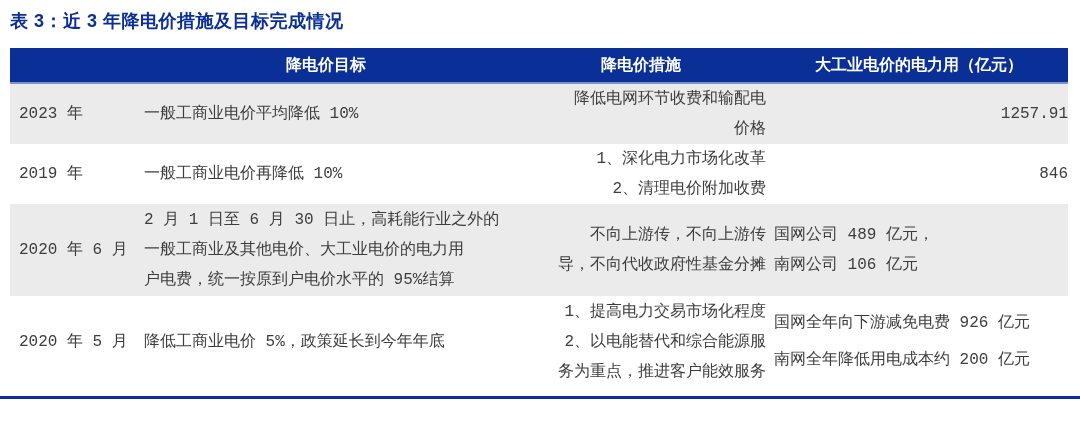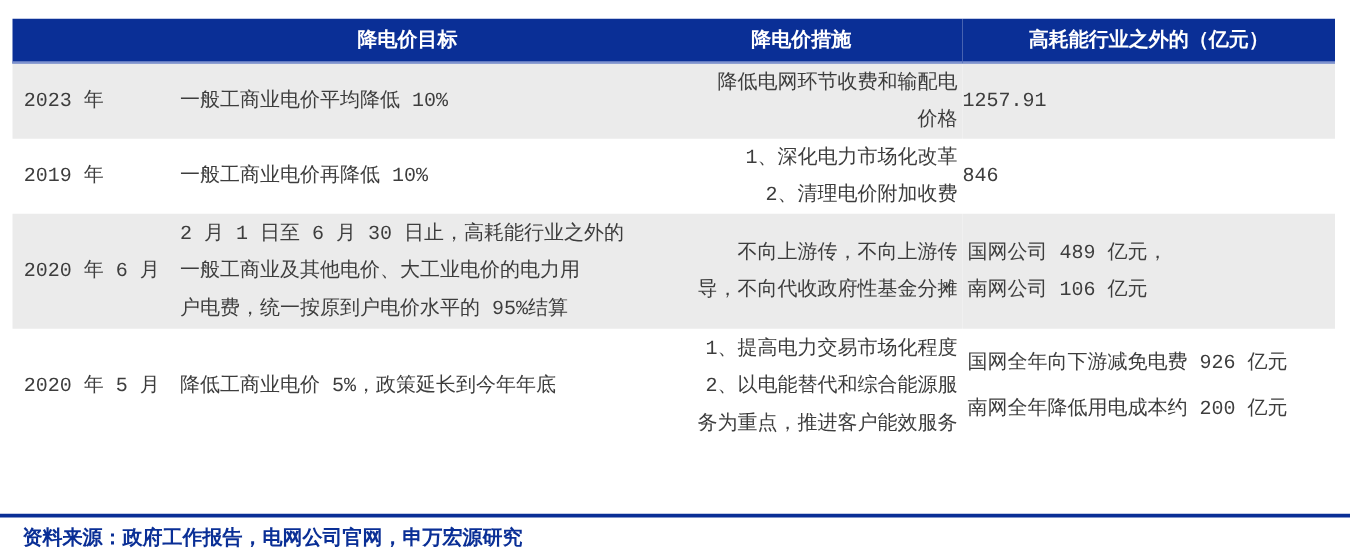--- a/index.html
+++ b/index.html
@@ -57,21 +57,21 @@
     vertical-align: middle;
     white-space: pre-line;
   }
   tr.r-short { height: 60px; }
   tr.r-tall  { height: 92px; }
   tr.alt td  { background: var(--row-alt-bg); }
 
   td.year     { padding-left: 9px;  text-align: left; }
   td.target   { padding-left: 4px;  padding-right: 6px; text-align: left; }
   td.measures { padding-left: 14px; padding-right: 4px; text-align: right; }
-  td.val-center { text-align: left; }
+  td.val-center { text-align: right; }
   td.val-left   { text-align: left; padding-left: 4px; }
   td.spread   { line-height: 37px; }
 
   .divider {
     position: absolute;
     left: 0; right: 0;
     top: 396px;
     height: 3px;
     background: var(--brand-blue);
   }
@@ -82,34 +82,35 @@
     font-size: 16px;
     font-weight: bold;
     color: var(--brand-blue);
   }
 </style>
 </head>
 <body>
 
 <div class="page">
 
+  <div class="title">表 3：近 3 年降电价措施及目标完成情况</div>
 
   <table class="report">
     <colgroup>
       <col class="c-year">
       <col class="c-target">
       <col class="c-measures">
       <col class="c-value">
     </colgroup>
     <thead>
       <tr>
         <th></th>
         <th>降电价目标</th>
         <th>降电价措施</th>
-        <th>高耗能行业之外的（亿元）</th>
+        <th>大工业电价的电力用（亿元）</th>
       </tr>
     </thead>
     <tbody>
       <tr class="r-short alt">
         <td class="year">2023 年</td>
         <td class="target">一般工商业电价平均降低 10%</td>
         <td class="measures">降低电网环节收费和输配电
 价格</td>
         <td class="val-center">1257.91</td>
       </tr>
@@ -136,15 +137,14 @@
         <td class="measures">1、提高电力交易市场化程度
 2、以电能替代和综合能源服
 务为重点，推进客户能效服务</td>
         <td class="val-left spread">国网全年向下游减免电费 926 亿元
 南网全年降低用电成本约 200 亿元</td>
       </tr>
     </tbody>
   </table>
 
   <div class="divider"></div>
-  <div class="source">资料来源：政府工作报告，电网公司官网，申万宏源研究</div>
 
 </div>
 
 </body></html>

